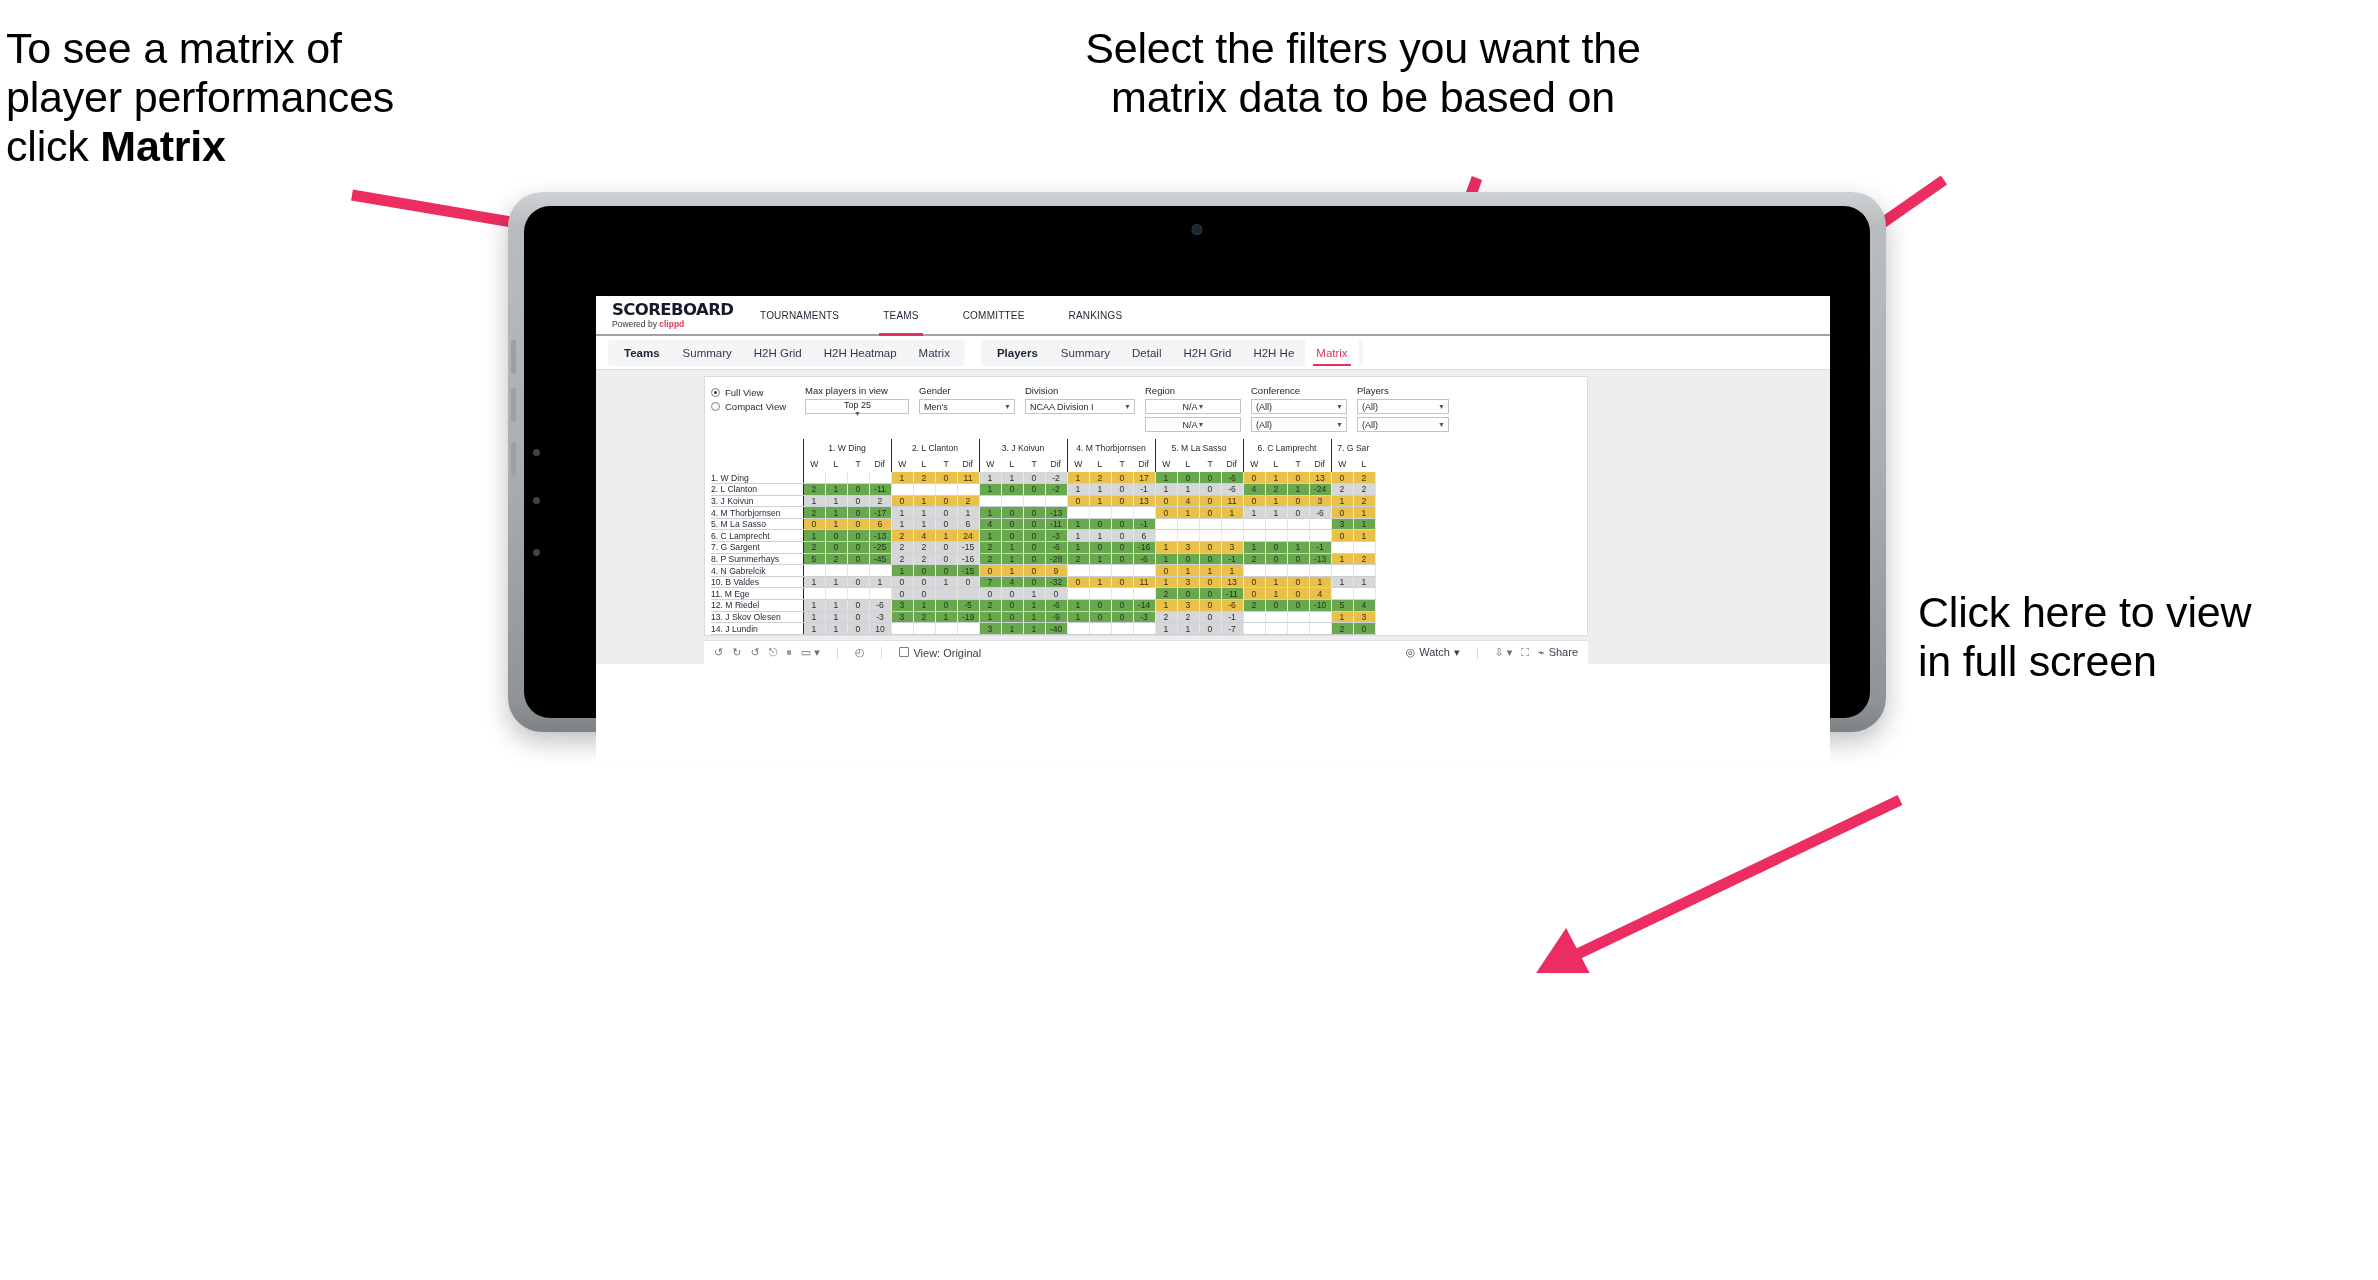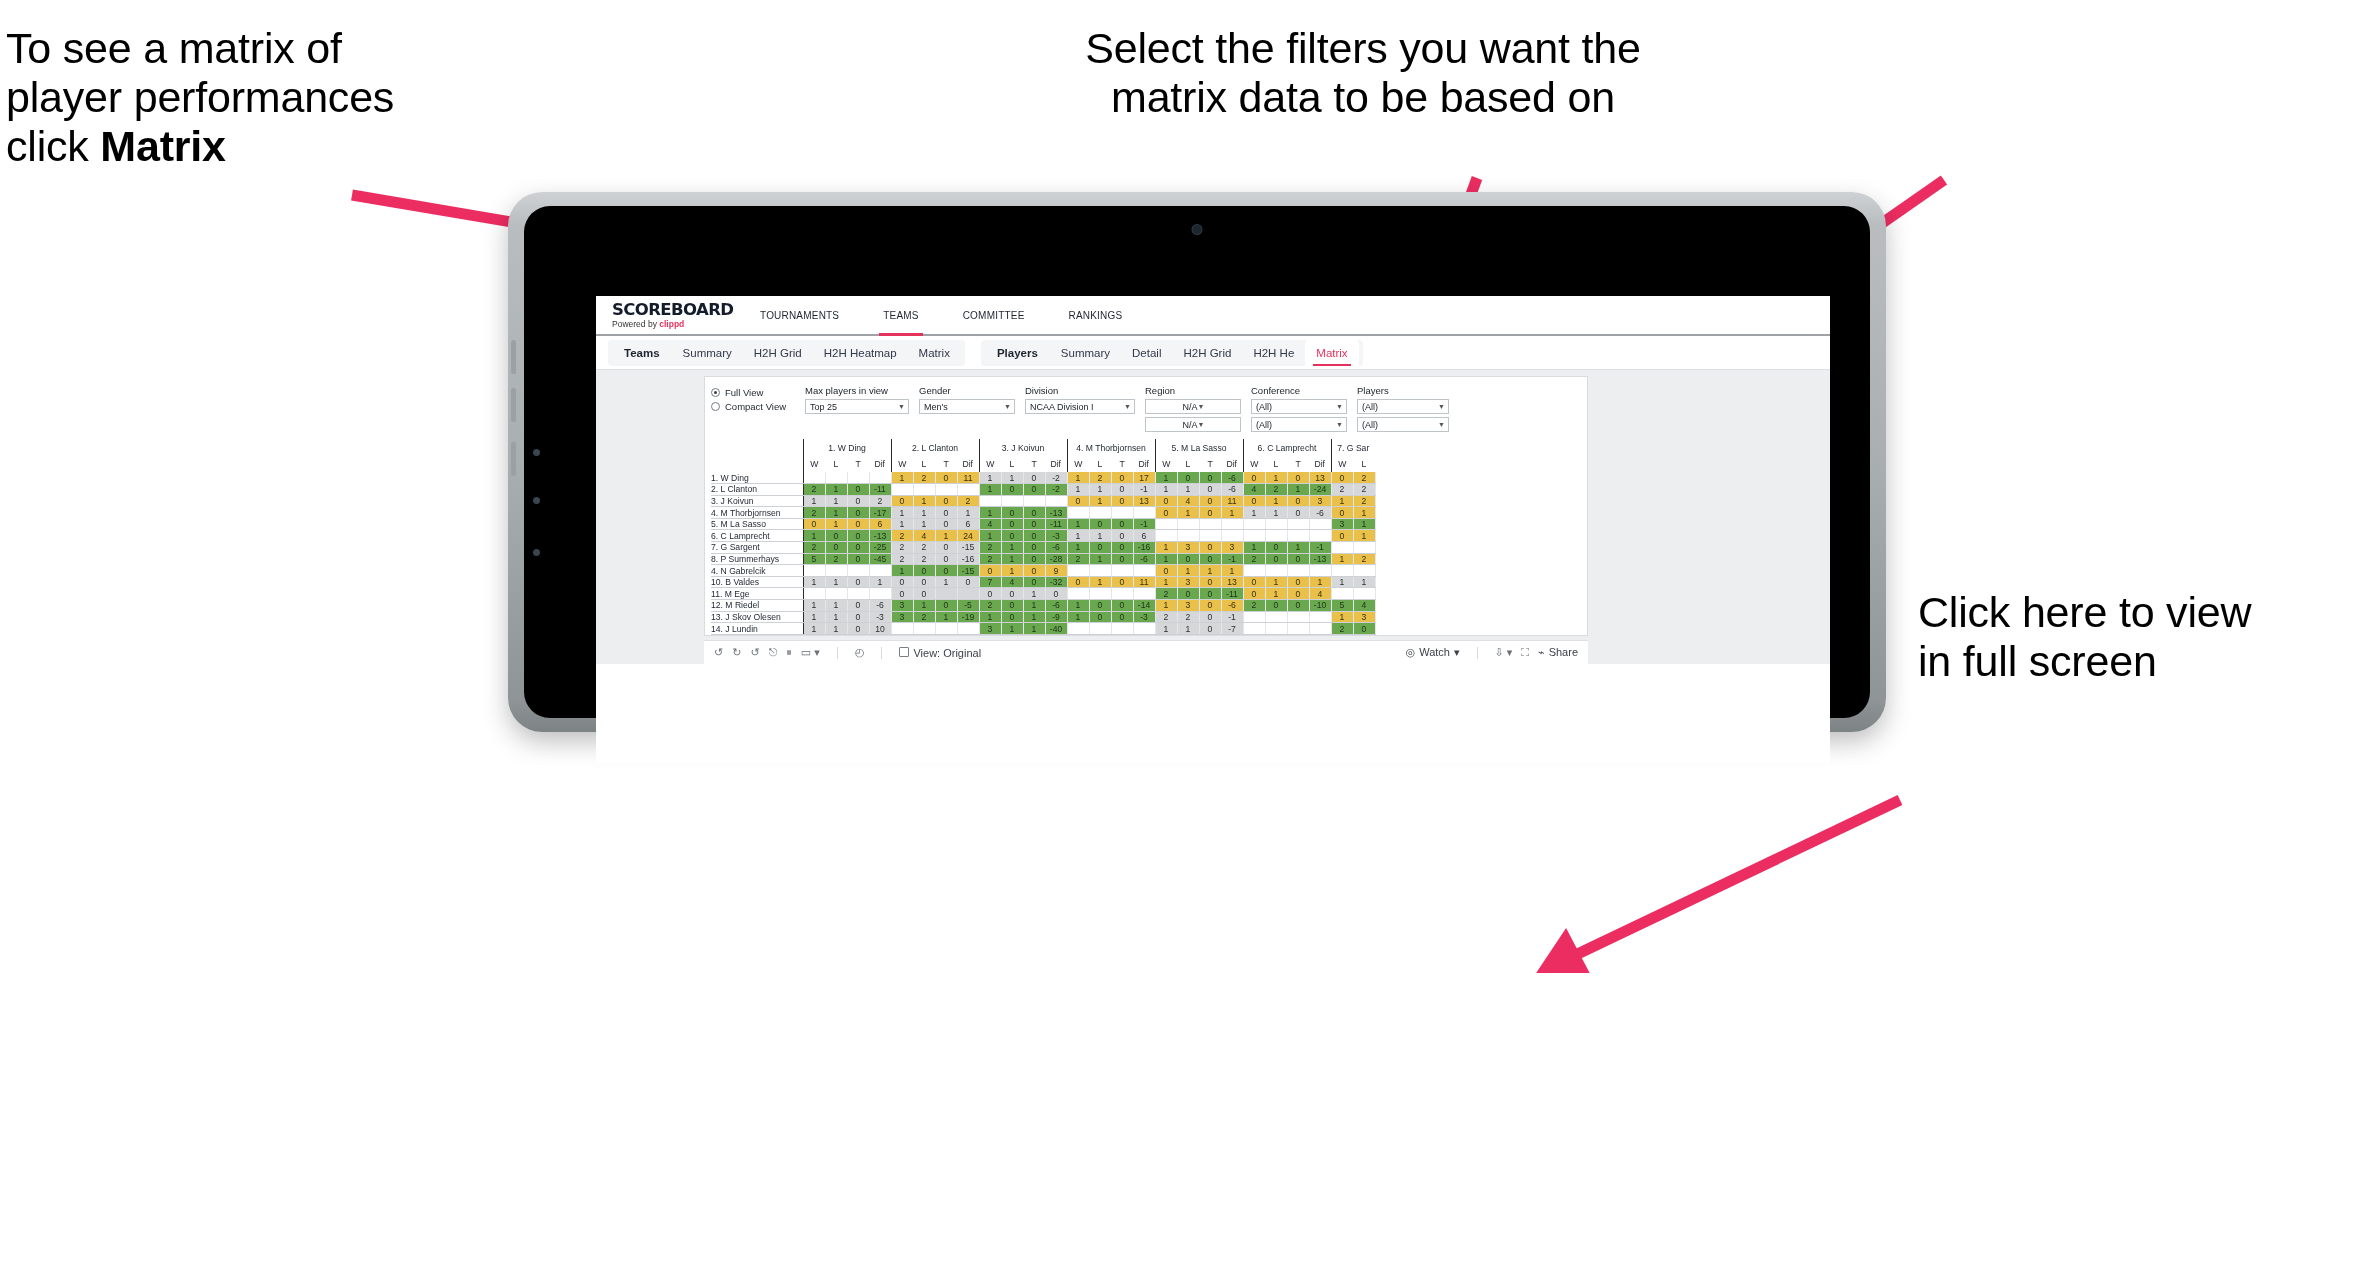--- a/index.html
+++ b/index.html
@@ -129,21 +129,21 @@
     border-radius:50%; background:#3b4048;
   }
   .radio-lbl { font-size: 9.5px; color: #1d2430; }
   .flabel { font-size: 9.5px; color: #20262f; margin-bottom: 3px; white-space: nowrap; }
   .fselect {
     height: 15px; border: 1px solid #bfc4c9; background: #fff;
     display: flex; align-items: center; justify-content: space-between;
     padding: 0 3px 0 4px; font-size: 9px; color: #20262f; margin-bottom: 3px;
   }
   .fselect .caret { font-size: 7px; color: #555; }
-  .w-max { width: 104px; } .w-gender { width: 96px; }
+  .w-max { width: 104px; flex-direction: column; } .w-gender { width: 96px; }
   .w-div { width: 110px; } .w-reg { width: 96px; justify-content: center; }
   .w-conf { width: 96px; } .w-play { width: 92px; }
 
   
   .matrix-wrap { position: relative; padding: 0 0 0 0; }
   table.mx { border-collapse: collapse; table-layout: fixed; margin-left: 6px; }
   table.mx td, table.mx th { padding: 0; font-size: 8.6px; font-weight: 400; }
   .colgrp-head {
     text-align: center; font-size: 8.8px; color: #1d2430; height: 17px;
     border-left: 1px solid #2b2b2b; vertical-align: middle; white-space: nowrap;

